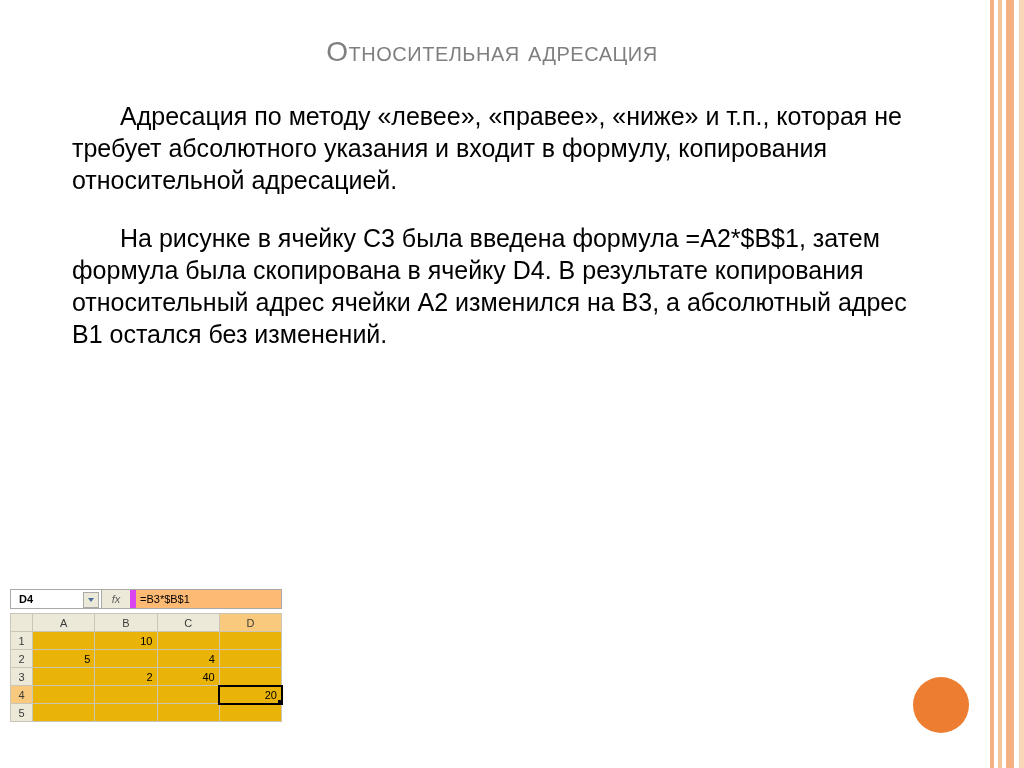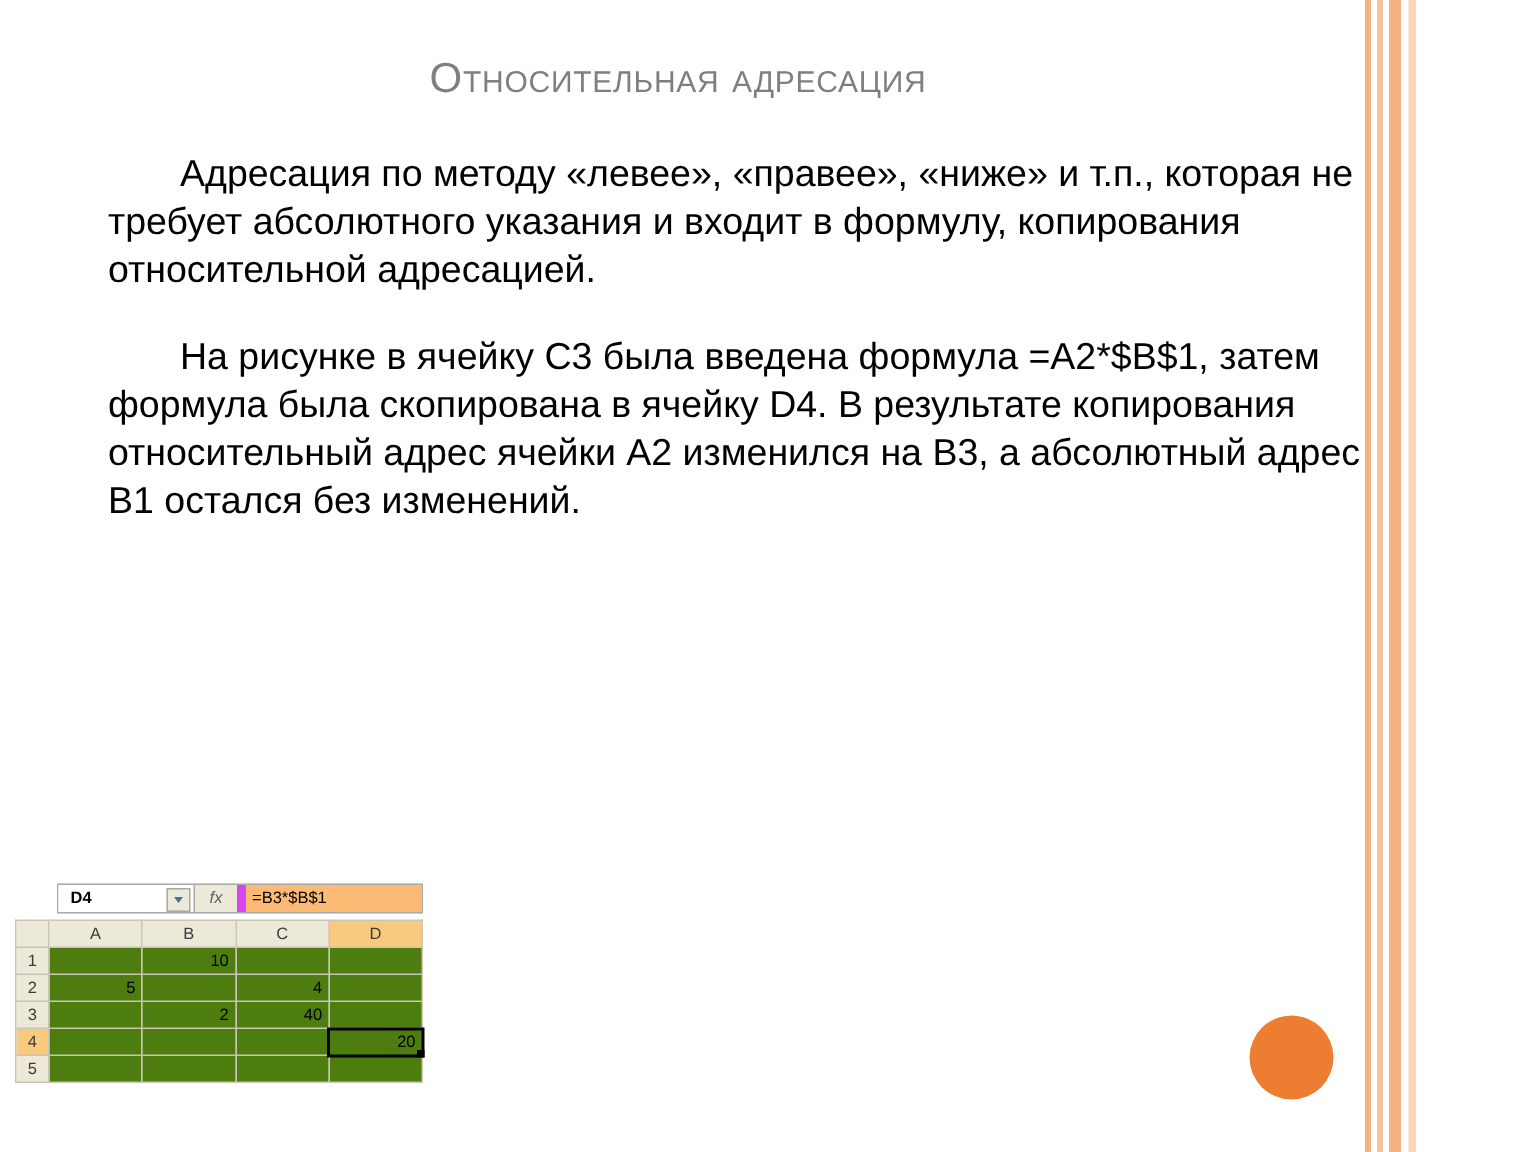--- a/index.html
+++ b/index.html
@@ -8,21 +8,21 @@
     width: 1024px;
     height: 768px;
     background: #fff;
     font-family: Arial, Helvetica, sans-serif;
     color: #000;
     overflow: hidden;
     position: relative;
   }
   .slide {
     position: relative;
-    width: 944px;
+    width: 1024px;
     height: 768px;
     box-sizing: border-box;
   }
   
   .bar {
     position: absolute;
     top: 0;
     height: 768px;
   }
   .bar1 { right: 30px; width: 4px;  background: #f4b183; }
@@ -83,21 +83,20 @@
   }
 
   
   .fbar {
     display: flex;
     align-items: stretch;
     height: 20px;
     border: 1px solid #a9a9a9;
     box-sizing: border-box;
     background: #ece9d8;
-    margin-left: 28px;
   }
   .namebox {
     width: 78px;
     background: #fff;
     border-right: 1px solid #a9a9a9;
     display: flex;
     align-items: center;
     padding: 0 4px 0 8px;
     font-weight: bold;
     position: relative;
@@ -143,21 +142,21 @@
     border-collapse: collapse;
     width: 100%;
     table-layout: fixed;
     margin-top: 4px;
   }
   table.grid th, table.grid td {
     border: 1px solid #c9c6b8;
     height: 17px;
     padding: 0 2px;
     text-align: center;
-    background: #4d7c0f;
+    background: #eab308;
     font-weight: normal;
   }
   table.grid th.corner,
   table.grid th.colhead,
   table.grid th.rowhead {
     background: #ece9d8;
     color: #3b3b3b;
   }
   table.grid th.colhead.sel { background: #f9c97e; }
   table.grid th.rowhead.sel { background: #f9c97e; }

